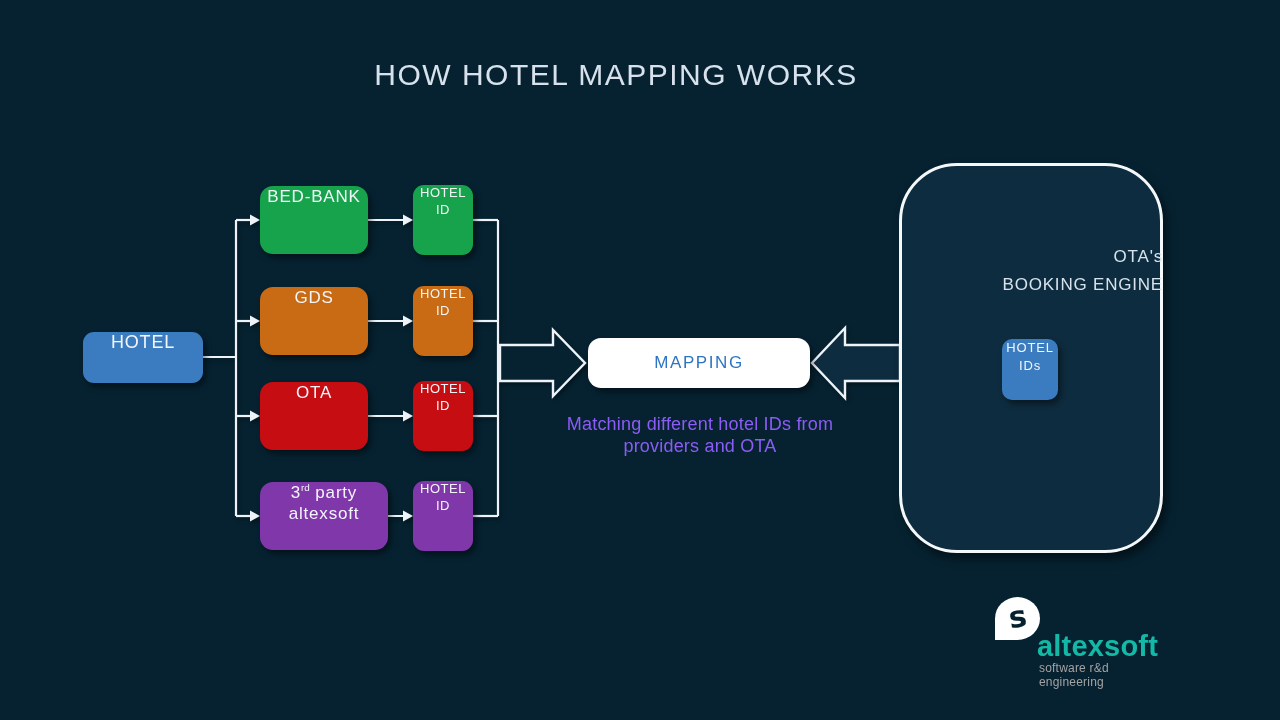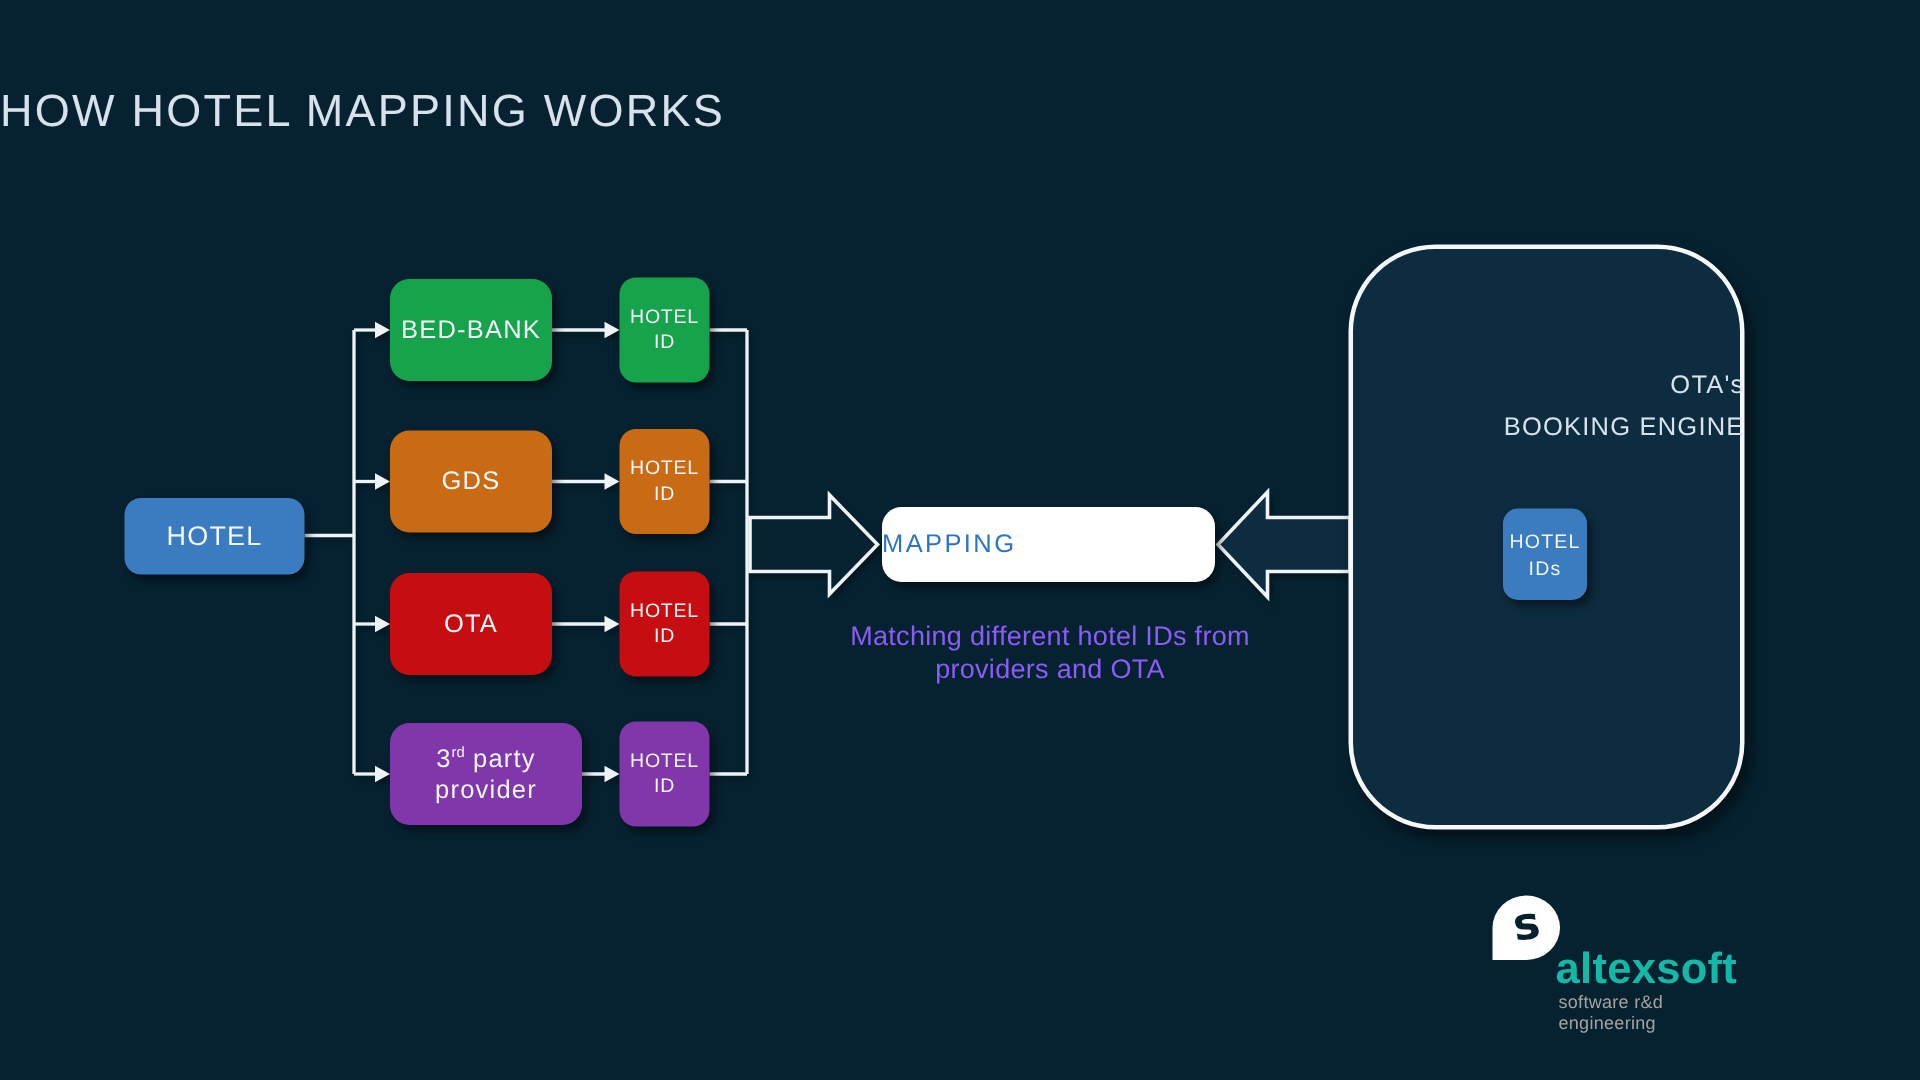--- a/index.html
+++ b/index.html
@@ -8,49 +8,48 @@
     width: 1280px;
     height: 720px;
     overflow: hidden;
     background: #062231;
     font-family: "Liberation Sans", "DejaVu Sans", sans-serif;
     color: #d7e2ec;
   }
   .abs { position: absolute; }
   .title {
     left: 0; top: 58px; width: 1232px;
-    text-align: left;
+    text-align: center;
     font-size: 30px;
     letter-spacing: 1.5px;
     font-weight: 400;
     color: #d7e2ec;
   }
   svg.layer { position: absolute; left: 0; top: 0; }
   .node {
     position: absolute;
     display: flex;
-    align-items: center;
     justify-content: center;
     text-align: center;
     color: #f2f6f9;
     border-radius: 11px;
     box-shadow: 3px 4px 6px rgba(0,0,0,0.45);
     letter-spacing: 0.8px;
   }
   .hotel-box { left: 83px; top: 332px; width: 120px; height: 51px; font-size: 18px; }
   .provider-box { left: 260px; width: 108px; height: 68px; font-size: 17px; line-height: 1.25; border-radius: 13px; }
   .id-box { left: 413px; width: 60px; height: 70px; font-size: 13px; line-height: 1.3; letter-spacing: 0.5px; }
   .preline { white-space: pre-line; }
   sup { font-size: 58%; vertical-align: super; letter-spacing: 0; }
   .mapping-box {
     left: 588px; top: 338px; width: 222px; height: 50px;
     background: #ffffff;
     border-radius: 13px;
     box-shadow: 3px 4px 6px rgba(0,0,0,0.45);
-    display: flex; align-items: center; 
+    display: flex; align-items: center; justify-content: center;
     font-size: 17px; letter-spacing: 1.6px;
   }
   .caption {
     left: 540px; top: 413px; width: 320px;
     text-align: center;
     font-size: 18px;
     line-height: 22px;
     color: #8b5cf6;
     letter-spacing: 0.2px;
   }
@@ -153,21 +152,21 @@
   <div class="node provider-box" style="top: 186px; background-color: rgb(23, 163, 75);">
     <span>BED-BANK</span>
   </div>
   <div class="node provider-box" style="top: 287px; background-color: rgb(201, 106, 21);">
     <span>GDS</span>
   </div>
   <div class="node provider-box" style="top: 382px; background-color: rgb(198, 13, 18);">
     <span>OTA</span>
   </div>
   <div class="node provider-box" style="top: 482px; padding: 0px 10px; background-color: rgb(128, 55, 169);">
-    <span><span>3</span><sup>rd</sup><span> party provider</span></span>
+    <span><span>3</span><sup>rd</sup><span> party altexsoft</span></span>
   </div>
 
   <div class="node id-box preline" style="top: 185px; background-color: rgb(23, 163, 75);">HOTEL
 ID</div>
   <div class="node id-box preline" style="top: 286px; background-color: rgb(201, 106, 21);">HOTEL
 ID</div>
   <div class="node id-box preline" style="top: 381px; background-color: rgb(198, 13, 18);">HOTEL
 ID</div>
   <div class="node id-box preline" style="top: 481px; background-color: rgb(128, 55, 169);">HOTEL
 ID</div>

